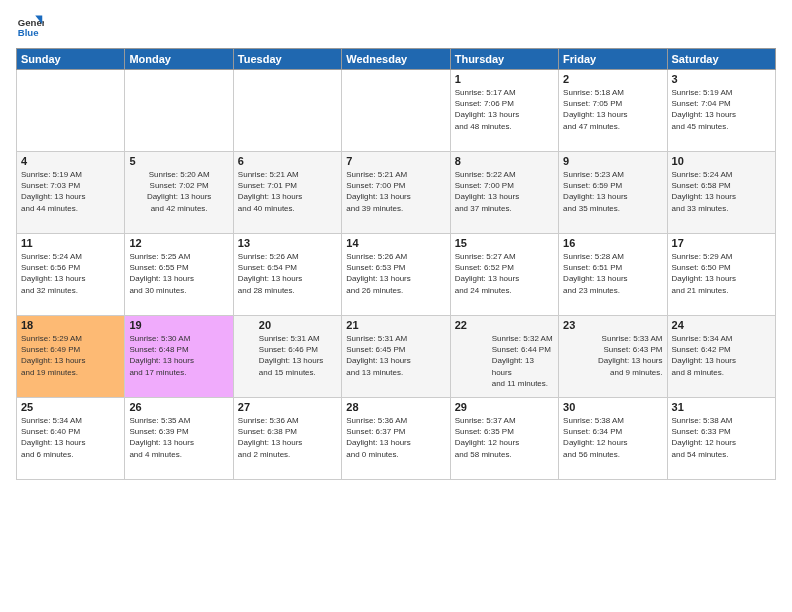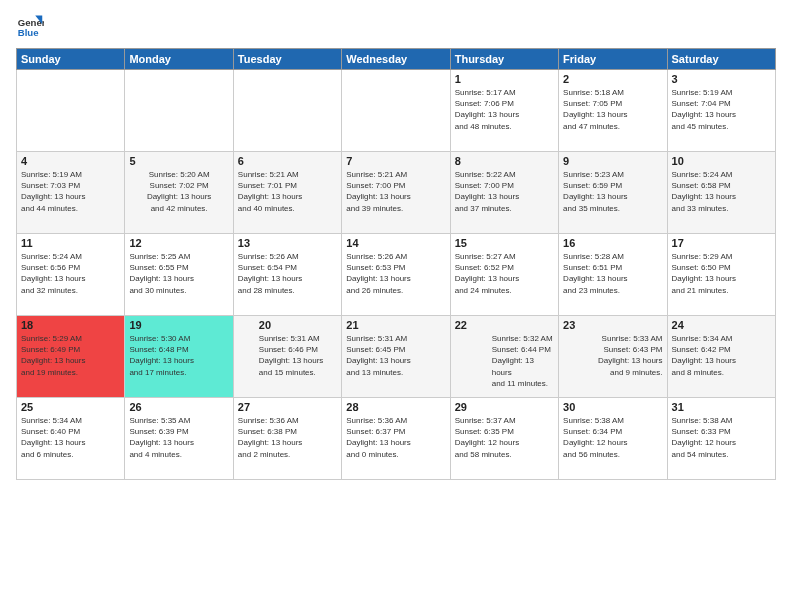--- a/index.html
+++ b/index.html
@@ -239,28 +239,28 @@
           </td>
           <td>
             <div class="day-num">17</div>
             <div class="day-info" style="white-space: pre-line;">Sunrise: 5:29 AM
 Sunset: 6:50 PM
 Daylight: 13 hours
 and 21 minutes.</div>
           </td>
         </tr>
         <tr>
-          <td style="background: #ef4444;">
+          <td style="background: #fdba74;">
             <div class="day-num">18</div>
             <div class="day-info" style="white-space: pre-line;">Sunrise: 5:29 AM
 Sunset: 6:49 PM
 Daylight: 13 hours
 and 19 minutes.</div>
           </td>
-          <td style="background: #5eead4;">
+          <td style="background: #f0abfc;">
             <div class="day-num">19</div>
             <div class="day-info" style="white-space: pre-line;">Sunrise: 5:30 AM
 Sunset: 6:48 PM
 Daylight: 13 hours
 and 17 minutes.</div>
           </td>
           <td style="background: rgb(245, 245, 245); padding-left: 25px;">
             <div class="day-num">20</div>
             <div class="day-info" style="white-space: pre-line;">Sunrise: 5:31 AM
 Sunset: 6:46 PM

